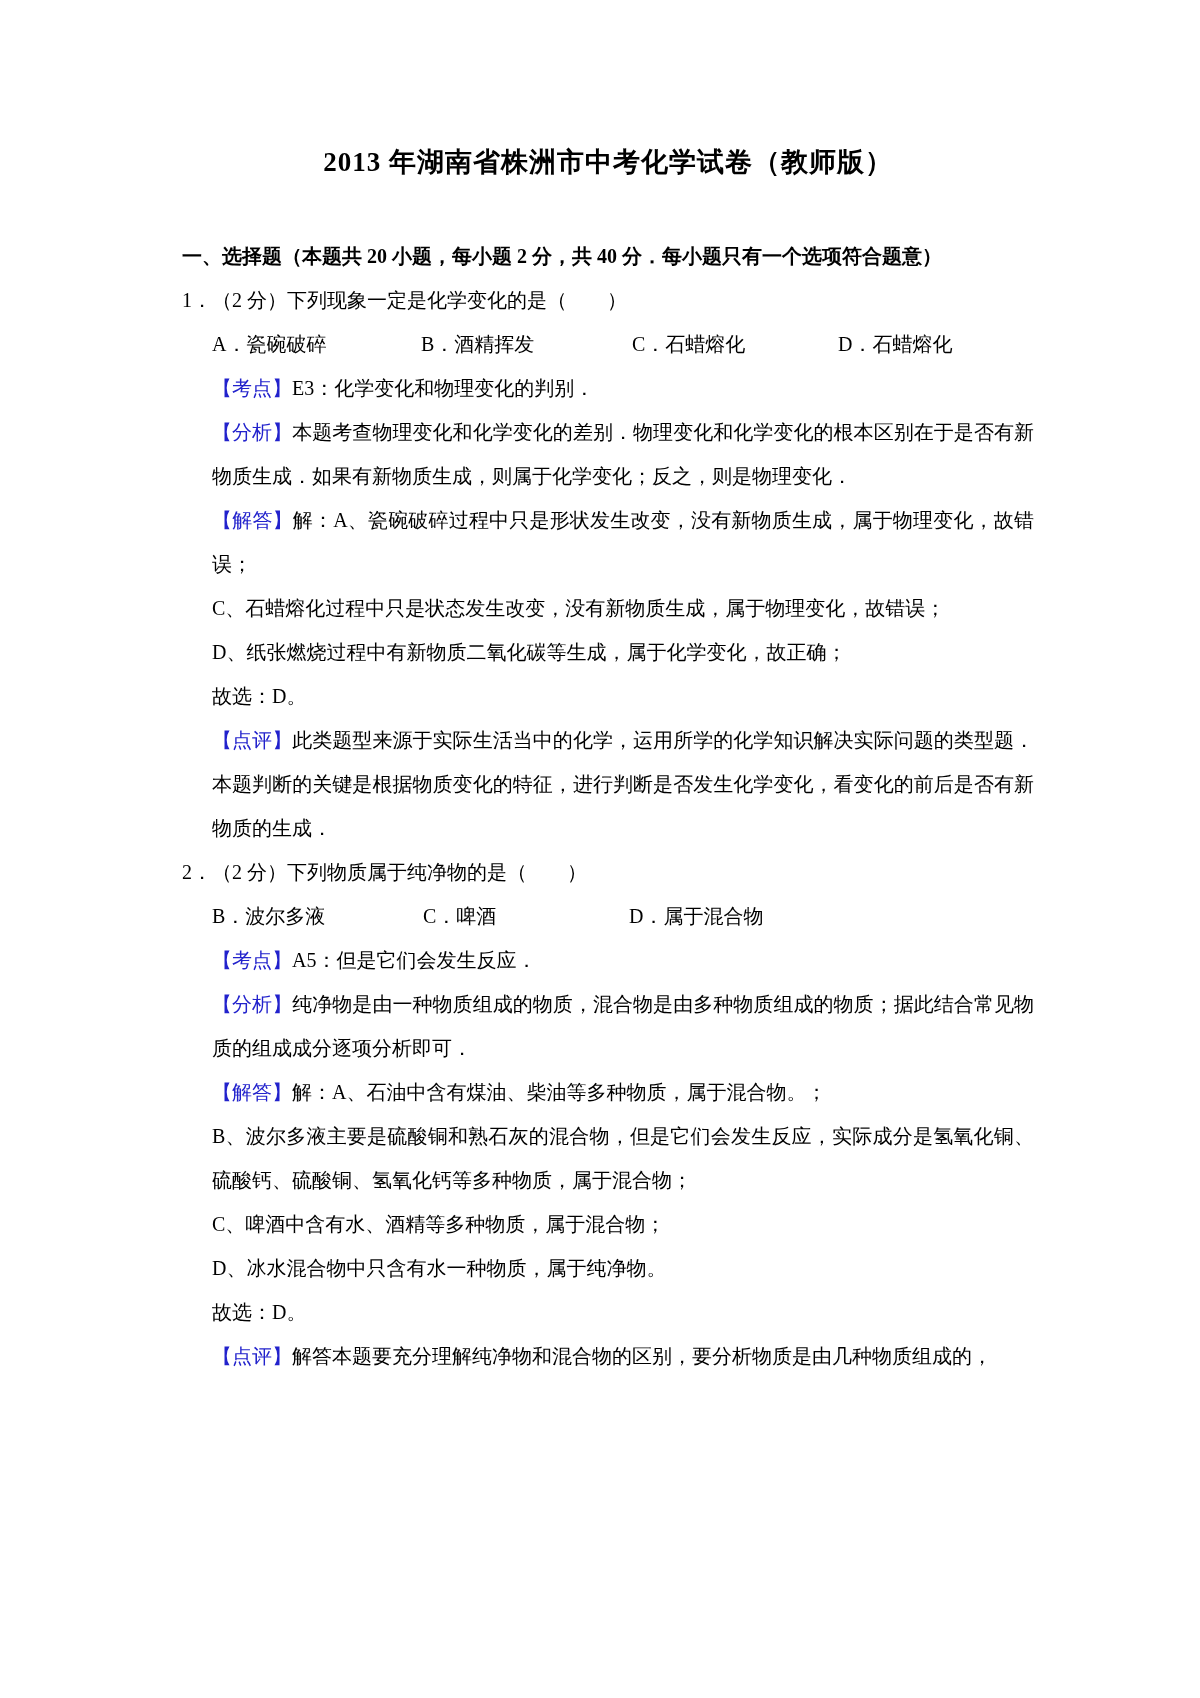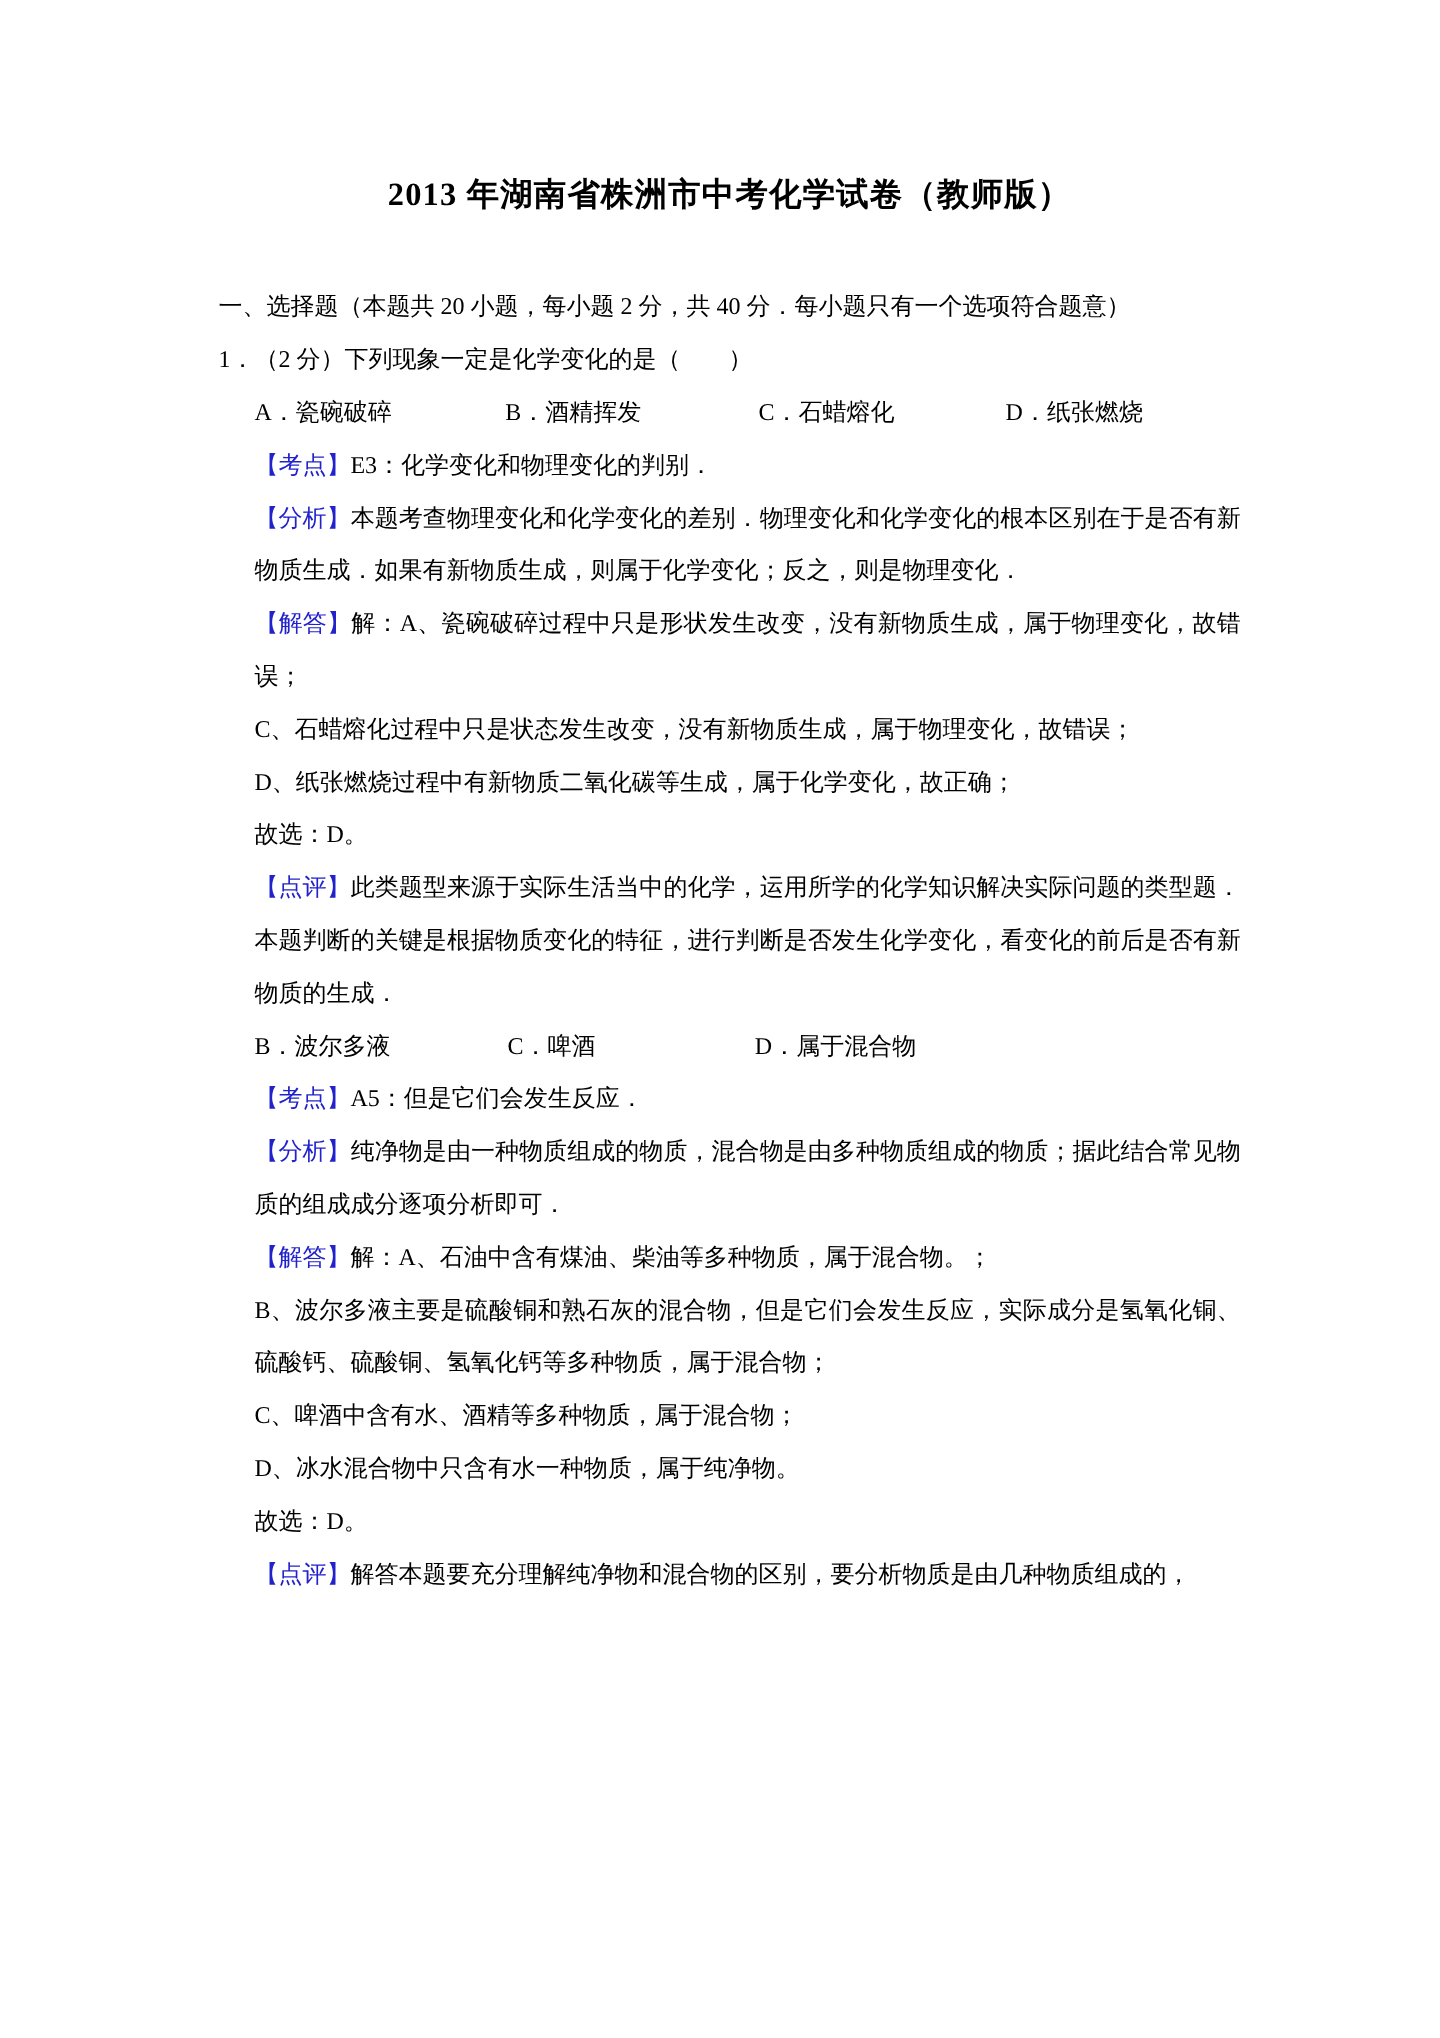--- a/index.html
+++ b/index.html
@@ -23,21 +23,21 @@
   .doc-title {
     font-size: 27px;
     font-weight: bold;
     text-align: center;
     margin: 0 0 52px 0;
     line-height: 40px;
     letter-spacing: 1px;
   }
   .section-heading {
     font-size: 20px;
-    font-weight: normal;
+    font-weight: bold;
     margin: 0;
     line-height: 44px;
   }
   .question { margin: 0; }
   .stem {
     margin: 0;
     font-size: 20px;
     line-height: 44px;
   }
   .options {
@@ -81,32 +81,33 @@
     <h1 class="doc-title">2013 年湖南省株洲市中考化学试卷（教师版）</h1>
 
     <h2 class="section-heading">一、选择题（本题共 20 小题，每小题 2 分，共 40 分．每小题只有一个选项符合题意）</h2>
 
     <div class="question">
       <p class="stem"><span>1．</span><span>（2 分）下列现象一定是化学变化的是（　　）</span></p>
       <div class="options">
         <span class="opt opt-0">A．瓷碗破碎</span>
         <span class="opt opt-1">B．酒精挥发</span>
         <span class="opt opt-2">C．石蜡熔化</span>
-        <span class="opt opt-3">D．纸张燃烧</span>
+        <span class="opt opt-3">D．石蜡熔化</span>
       </div>
       <p class="body-line"><span class="marker">【考点】</span><span>E3：化学变化和物理变化的判别．</span></p>
       <p class="body-line"><span class="marker">【分析】</span><span>本题考查物理变化和化学变化的差别．物理变化和化学变化的根本区别在于是否有新物质生成．如果有新物质生成，则属于化学变化；反之，则是物理变化．</span></p>
       <p class="body-line"><span class="marker">【解答】</span><span>解：A、瓷碗破碎过程中只是形状发生改变，没有新物质生成，属于物理变化，故错误；</span></p>
       <p class="body-line">C、石蜡熔化过程中只是状态发生改变，没有新物质生成，属于物理变化，故错误；</p>
       <p class="body-line">D、纸张燃烧过程中有新物质二氧化碳等生成，属于化学变化，故正确；</p>
       <p class="body-line">故选：D。</p>
       <p class="body-line"><span class="marker">【点评】</span><span>此类题型来源于实际生活当中的化学，运用所学的化学知识解决实际问题的类型题．本题判断的关键是根据物质变化的特征，进行判断是否发生化学变化，看变化的前后是否有新物质的生成．</span></p>
     </div>
 
     <div class="question">
+      <p class="stem"><span>2．</span><span>（2 分）下列物质属于纯净物的是（　　）</span></p>
       <div class="options">
         <span class="opt opt-1">B．波尔多液</span>
         <span class="opt opt-2">C．啤酒</span>
         <span class="opt opt-3">D．属于混合物</span>
       </div>
       <p class="body-line"><span class="marker">【考点】</span><span>A5：但是它们会发生反应．</span></p>
       <p class="body-line"><span class="marker">【分析】</span><span>纯净物是由一种物质组成的物质，混合物是由多种物质组成的物质；据此结合常见物质的组成成分逐项分析即可．</span></p>
       <p class="body-line"><span class="marker">【解答】</span><span>解：A、石油中含有煤油、柴油等多种物质，属于混合物。；</span></p>
       <p class="body-line">B、波尔多液主要是硫酸铜和熟石灰的混合物，但是它们会发生反应，实际成分是氢氧化铜、硫酸钙、硫酸铜、氢氧化钙等多种物质，属于混合物；</p>
       <p class="body-line">C、啤酒中含有水、酒精等多种物质，属于混合物；</p>

